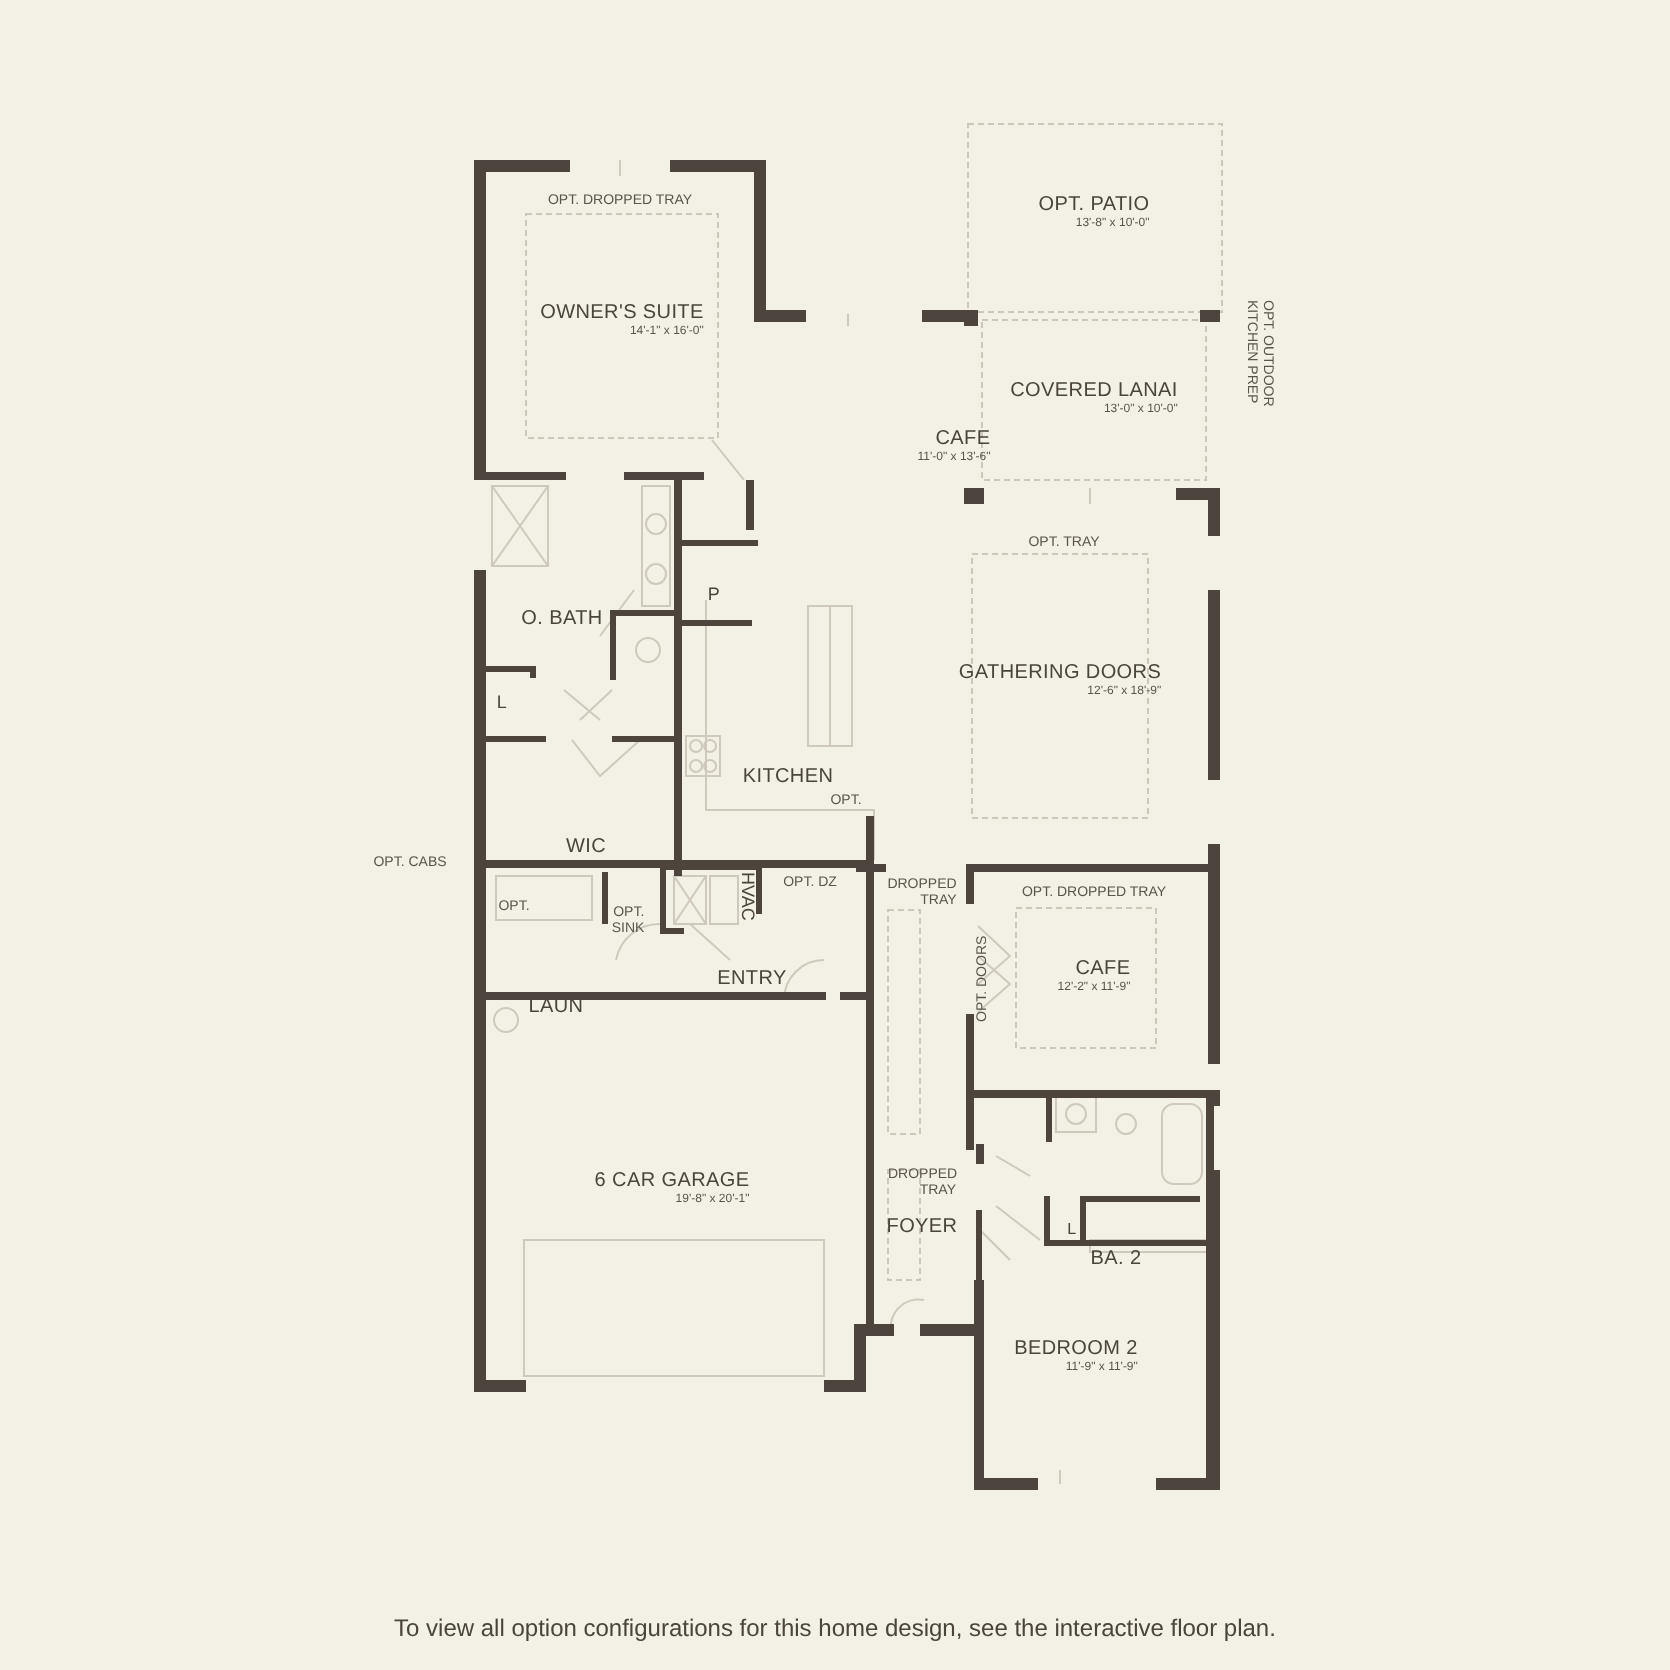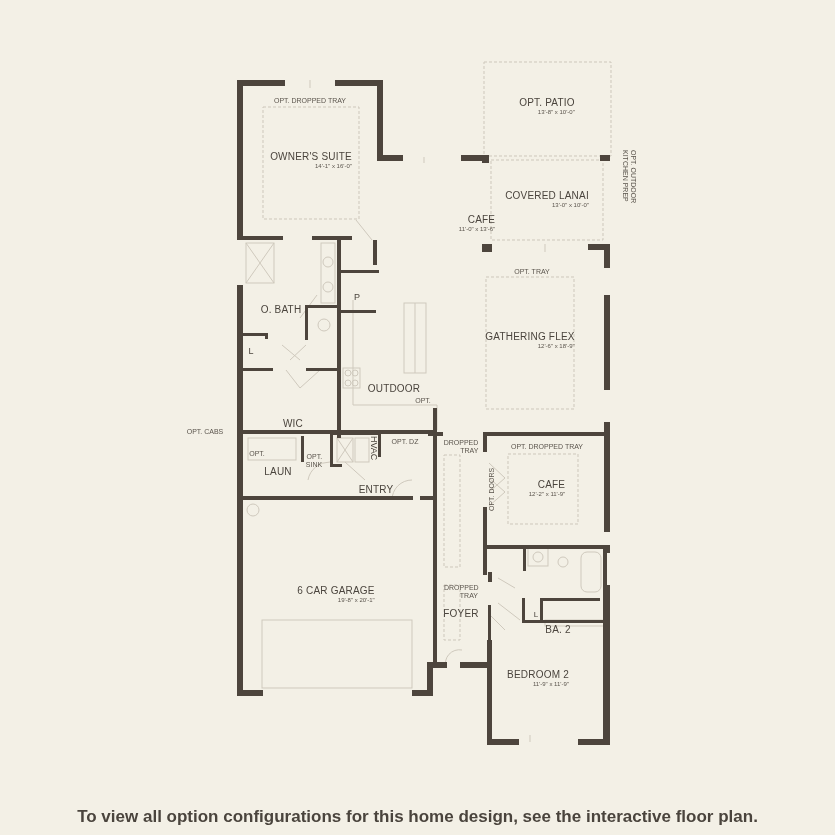--- a/index.html
+++ b/index.html
@@ -4,21 +4,21 @@
 <style>
   html, body { margin:0; padding:0; }
   body { width:835px; height:835px; background:#f3f0e6; position:relative; overflow:hidden;
          font-family:"Liberation Sans", "DejaVu Sans", sans-serif; color:#4a443d; }
   #plan { position:absolute; left:0; top:0; width:835px; height:835px; }
   .lbl { position:absolute; text-align:right; white-space:nowrap; transform:translateX(-50%); }
   .room-name { font-size:10px; letter-spacing:0.2px; color:#4a443d; }
   .room-dim { font-size:6px; color:#5a544c; margin-top:1px; }
   .note { font-size:7px; color:#5a544c; line-height:8px; }
   .vnote { position:absolute; font-size:7px; color:#5a544c; white-space:nowrap; transform-origin:left top; transform:rotate(90deg); line-height:8px; }
-  .caption { position:absolute; left:0; width:835px; top:807px; text-align:center; font-size:17px; color:#4a443d;font-weight:bold; }
+  .caption { position:absolute; left:0; width:835px; top:807px; text-align:center; font-size:12px; color:#4a443d; }
 </style>
 </head>
 <body>
 
 <svg id="plan" viewBox="0 0 835 835" xmlns="http://www.w3.org/2000/svg">
 
   <g fill="none" stroke="#cdc7bb" stroke-width="1" stroke-dasharray="3,2">
     <rect x="263" y="107" width="96" height="112"></rect>
     <rect x="484" y="62" width="127" height="94"></rect>
     <rect x="491" y="160" width="112" height="80"></rect>
@@ -171,34 +171,34 @@
 
 <div class="lbl" style="left:431px;top:214px;margin-left:46px;">
   <div class="room-name">CAFE</div>
   <div class="room-dim">11'-0" x 13'-6"</div>
 </div>
 
 <div class="lbl" style="left:532px;top:268px;">
     <div class="note">OPT. TRAY</div>
   </div>
 <div class="lbl" style="left:530px;top:331px;">
-  <div class="room-name">GATHERING FLEX</div>
+  <div class="room-name">GATHERING DOORS</div>
   <div class="room-dim">12'-6" x 18'-9"</div>
 </div>
 
 <div class="lbl" style="left:281px;top:304px;">
     <div class="room-name">O. BATH</div>
   </div>
 <div class="lbl" style="left:293px;top:394px;margin-top:24px;">
     <div class="room-name">WIC</div>
   </div>
 <div class="lbl" style="left:394px;top:383px;">
-    <div class="room-name">OUTDOOR</div>
-  </div>
-<div class="lbl" style="left:278px;top:466px;">
+    <div class="room-name">KITCHEN</div>
+  </div>
+<div class="lbl" style="left:278px;top:498px;">
     <div class="room-name">LAUN</div>
   </div>
 <div class="lbl" style="left:376px;top:484px;">
     <div class="room-name">ENTRY</div>
   </div>
 
 <div class="lbl" style="left:547px;top:443px;">
     <div class="note">OPT. DROPPED TRAY</div>
   </div>
 <div class="lbl" style="left:547px;top:479px;">

